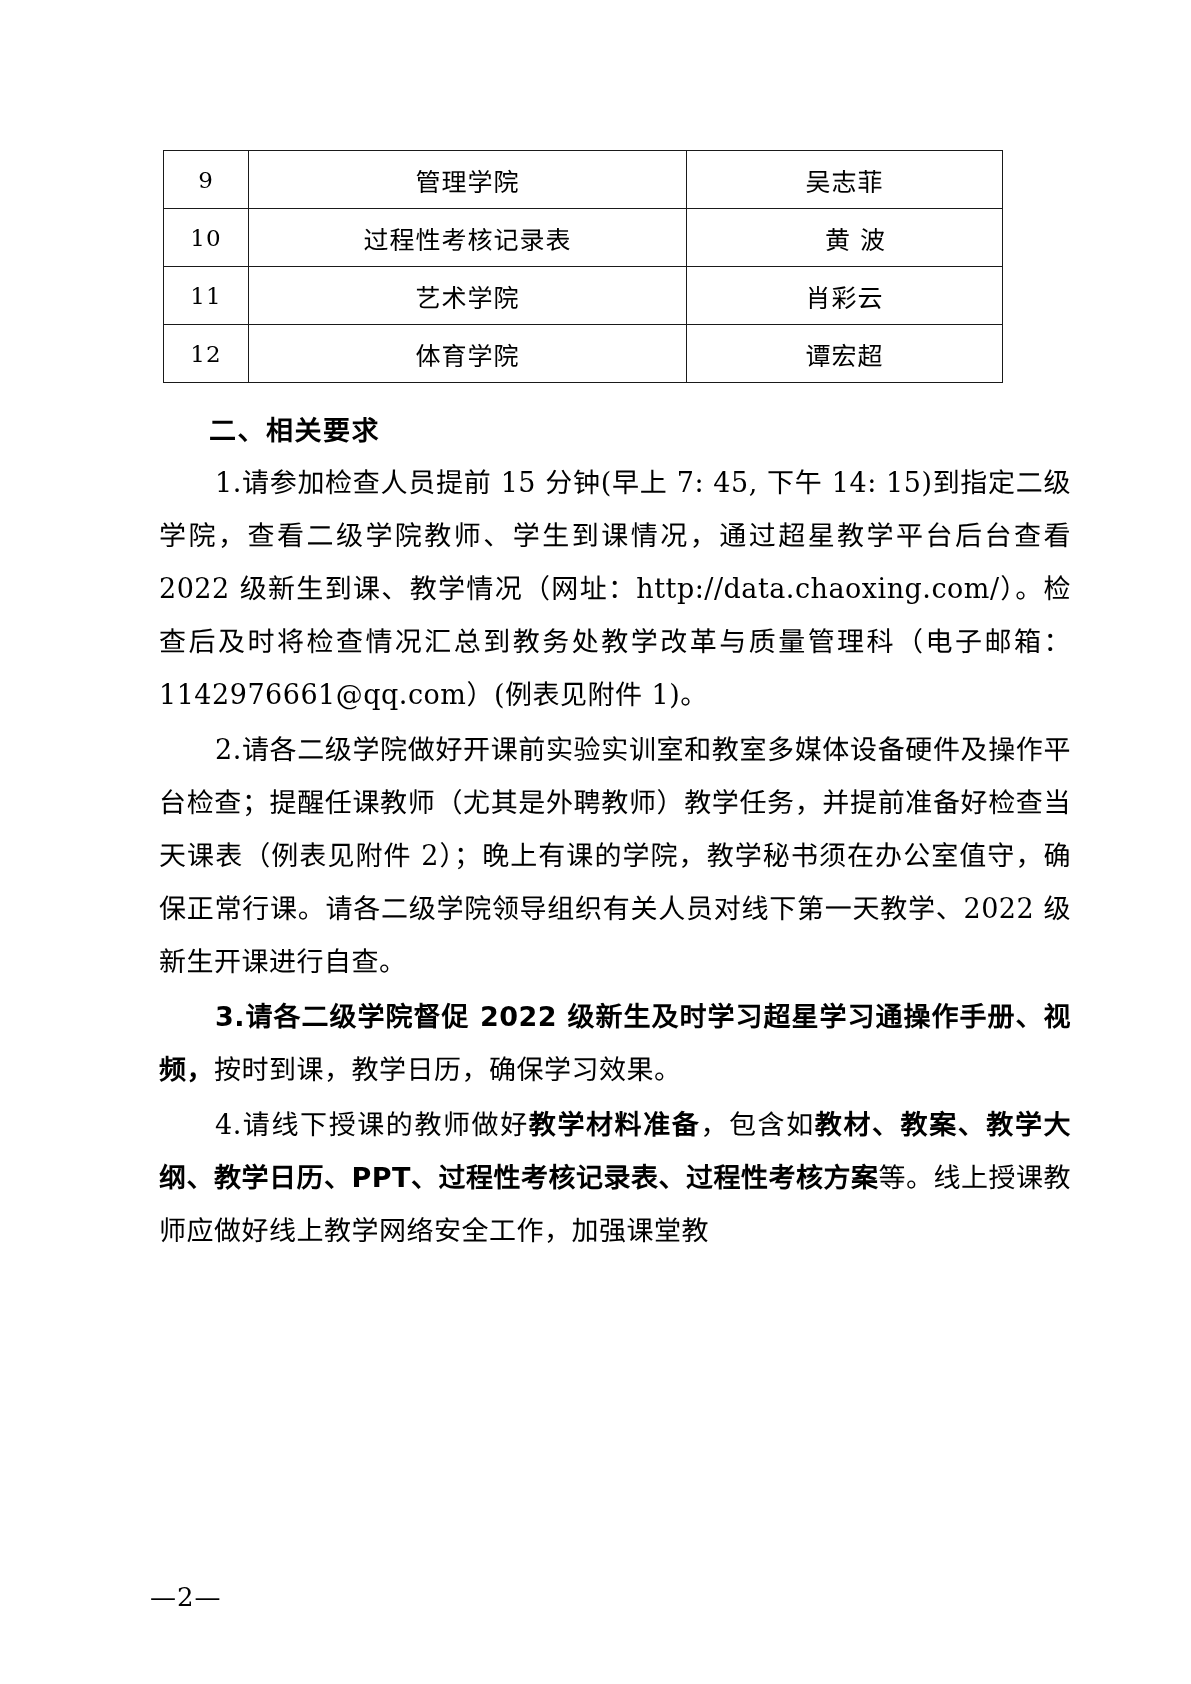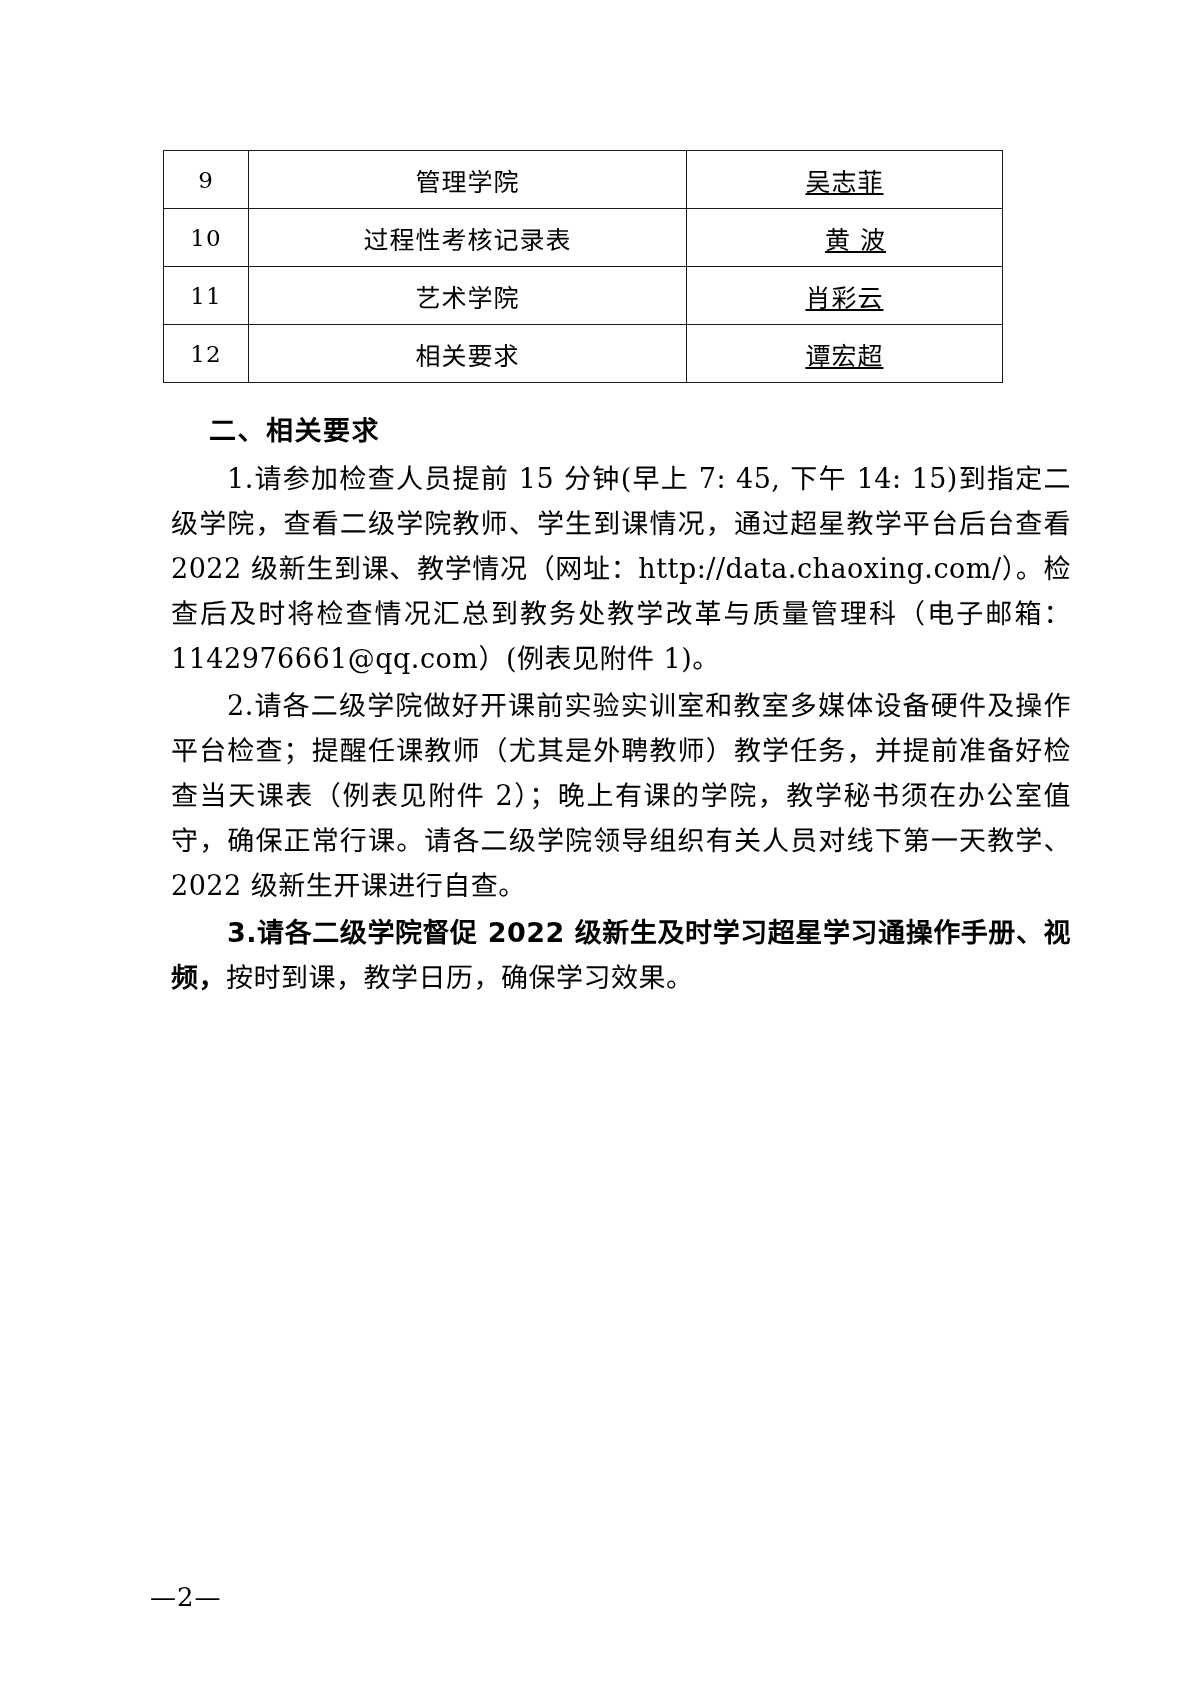--- a/index.html
+++ b/index.html
@@ -44,40 +44,39 @@
   table.roster td.c-no {
     width: 82px;
     font-size: 23px;
   }
   table.roster td.c-college {
     width: 435px;
     margin-top: 19px;
   }
   table.roster td.c-name {
     width: 313px;
-    text-decoration: underline;
   }
   .sp-name {
     letter-spacing: 14px;
     padding-left: 23px;
   }
 
   
   .sec-title {
     font-size: 27px;
     font-weight: bold;
     margin: 26px 0 8px 0;
     text-indent: 54px;
     letter-spacing: 1.5px;
     font-family: Liberation Serif, serif;
   }
   p.para {
     font-size: 27px;
-    line-height: 45px;
-    margin: 0 0 2px 16px;
+    line-height: 53px;
+    margin: 0 0 2px 4px;
     text-align: justify;
     text-justify: inter-ideograph;
     text-indent: 56px;
     letter-spacing: 0.5px;
   }
   .mono {
     font-family: "DejaVu Serif", "Liberation Serif", serif;
     letter-spacing: 0.5px;
   }
   .b {
@@ -111,29 +110,30 @@
         <td class="c-college">过程性考核记录表</td>
         <td class="c-name sp-name">黄 波</td>
       </tr>
       <tr>
         <td class="c-no">11</td>
         <td class="c-college">艺术学院</td>
         <td class="c-name">肖彩云</td>
       </tr>
       <tr>
         <td class="c-no">12</td>
-        <td class="c-college">相关要求</td>
+        <td class="c-college">体育学院</td>
         <td class="c-name">谭宏超</td>
       </tr>
     </tbody>
   </table>
 
   <div class="sec-title">二、相关要求</div>
 
   <p class="para"><span class="mono">1.请参加检查人员提前 15 分钟(早上 7: 45, 下午 14: 15)到指</span><span class="mono">定二级学院，查看二级学院教师、学生到课情况，通过超星教学平台后台查看 2022 级新生到课、教学情况（网址：http://data.chaoxing.com/）。检查后及时将检查情况汇总到教务处教学改革与质量管理科（电子邮箱：1142976661@qq.com）(例表见附件 1)。</span></p>
 
   <p class="para">2.请各二级学院做好开课前实验实训室和教室多媒体设备硬件及操作平台检查；提醒任课教师（尤其是外聘教师）教学任务，并提前准备好检查当天课表（例表见附件 2）；晚上有课的学院，教学秘书须在办公室值守，确保正常行课。请各二级学院领导组织有关人员对线下第一天教学、2022 级新生开课进行自查。</p>
 
   <p class="para"><span class="b">3.请各二级学院督促 2022 级新生及时学习超星学习通操作手册、视频，</span><span>按时到课，教学日历，确保学习效果。</span></p>
 
+  <p class="para"><span>4.请线下授课的教师做好</span><span class="b">教学材料准备</span><span>，包含如</span><span class="b">教材、教案、教学大纲、教学日历、PPT、过程性考核记录表、过程性考核方案</span><span>等。线上授课教师应做好线上教学网络安全工作，加强课堂教</span></p>
 
   <div class="page-number">—2—</div>
 </div>
 
 </body></html>

